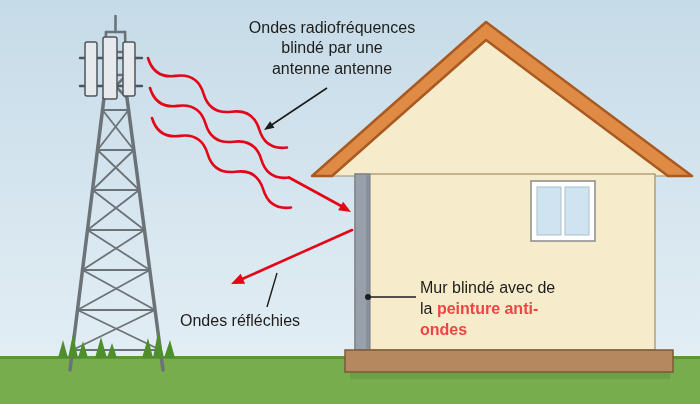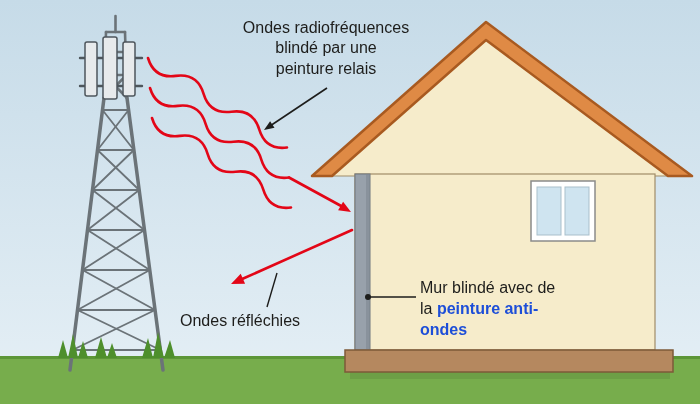--- a/index.html
+++ b/index.html
@@ -4,24 +4,24 @@
 <style>
   html,body{margin:0;padding:0;background:#fff;}
   #stage{
     position:relative;width:700px;height:404px;overflow:hidden;
     font-family:"Liberation Sans", sans-serif;
   }
   #scene{position:absolute;inset:0;}
   .label{
     position:absolute;color:#1d1d1b;font-size:16px;line-height:1.28;
   }
-  .label-rf{left:226px;top:18px;width:200px;text-align:center;}
+  .label-rf{left:232px;top:18px;width:200px;text-align:center;}
   .label-reflected{left:180px;top:311px;width:160px;text-align:left;}
   .label-wall{left:420px;top:277px;width:142px;text-align:left;line-height:1.32;}
-  .green{color:#1d4ed8;font-weight:700;}
+  .green{color:#ef4444;font-weight:700;}
 </style>
 </head>
 <body>
 
 <div id="stage">
 
   <svg id="scene" viewBox="0 0 700 404" xmlns="http://www.w3.org/2000/svg">
     <defs>
       <linearGradient id="skyGrad" x1="0" y1="0" x2="0" y2="1">
         <stop offset="0" stop-color="#c6dbe8"></stop>
@@ -133,21 +133,21 @@
       <polygon points="264,130 270.1,121.2 274.5,127.8" fill="#1d1d1b" stroke="none"></polygon>
       <path d="M267,307 L277,273" stroke-width="1.4"></path>
       <path d="M368,297 L416,297" stroke-width="1.4"></path>
       <circle cx="368" cy="297" r="3" fill="#1d1d1b" stroke="none"></circle>
     </g>
   </svg>
 
   <div class="label label-rf">
     <div>Ondes radiofréquences</div>
     <div>blindé par une</div>
-    <div>peinture relais</div>
+    <div>antenne antenne</div>
   </div>
 
   <div class="label label-reflected">Ondes réfléchies</div>
 
   <div class="label label-wall">
     <span>Mur blindé avec de la </span><span class="green">peinture anti-ondes</span>
   </div>
 
 </div>
 

